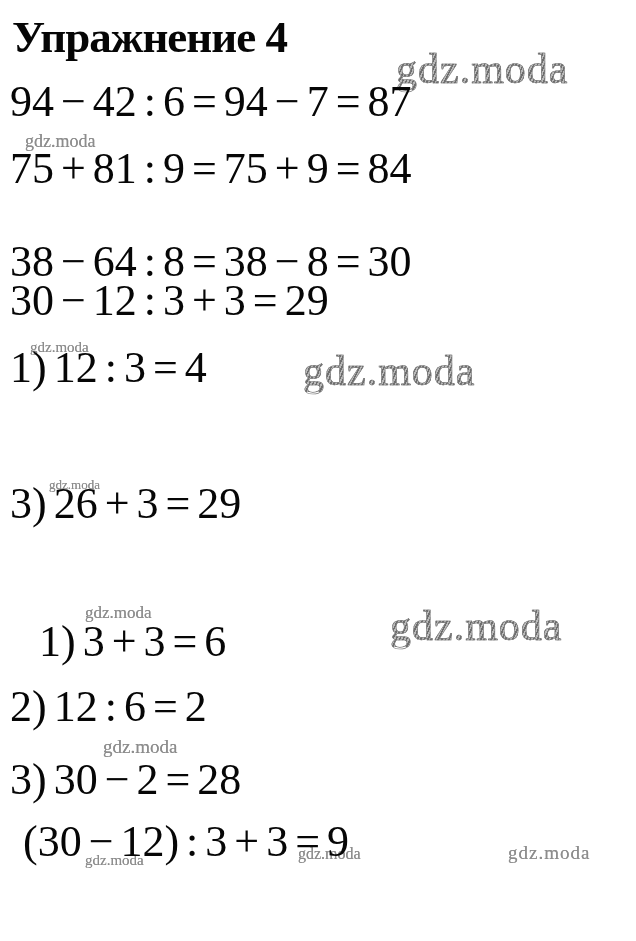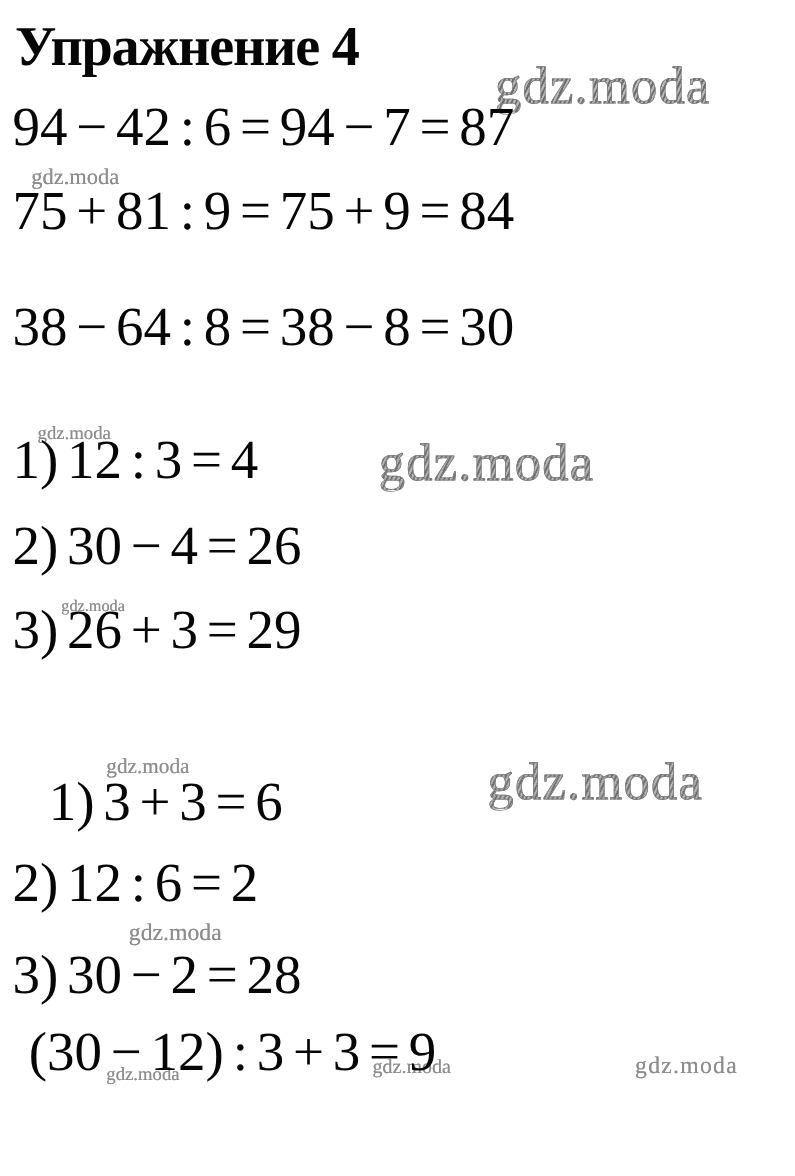--- a/index.html
+++ b/index.html
@@ -93,22 +93,22 @@
 </head>
 <body>
 
 <div class="page">
 
   <h1 class="title">Упражнение 4</h1>
 
   <div class="eq eq1">94 − 42 : 6 = 94 − 7 = 87</div>
   <div class="eq eq2">75 + 81 : 9 = 75 + 9 = 84</div>
   <div class="eq eq3">38 − 64 : 8 = 38 − 8 = 30</div>
+  <div class="eq eq4">30 − 12 : 3 + 3 = 29</div>
   <div class="eq eq5">1) 12 : 3 = 4</div>
-  <div class="eq eq6">2) 30 − 4 = 26</div>
   <div class="eq eq7">3) 26 + 3 = 29</div>
   <div class="eq eq9">1) 3 + 3 = 6</div>
   <div class="eq eq10">2) 12 : 6 = 2</div>
   <div class="eq eq11">3) 30 − 2 = 28</div>
   <div class="eq eq12">(30 − 12) : 3 + 3 = 9</div>
 
   <div class="wm wm-large wmL1">gdz.moda</div>
   <div class="wm wm-large wmL2">gdz.moda</div>
   <div class="wm wm-large wmL3">gdz.moda</div>
 

